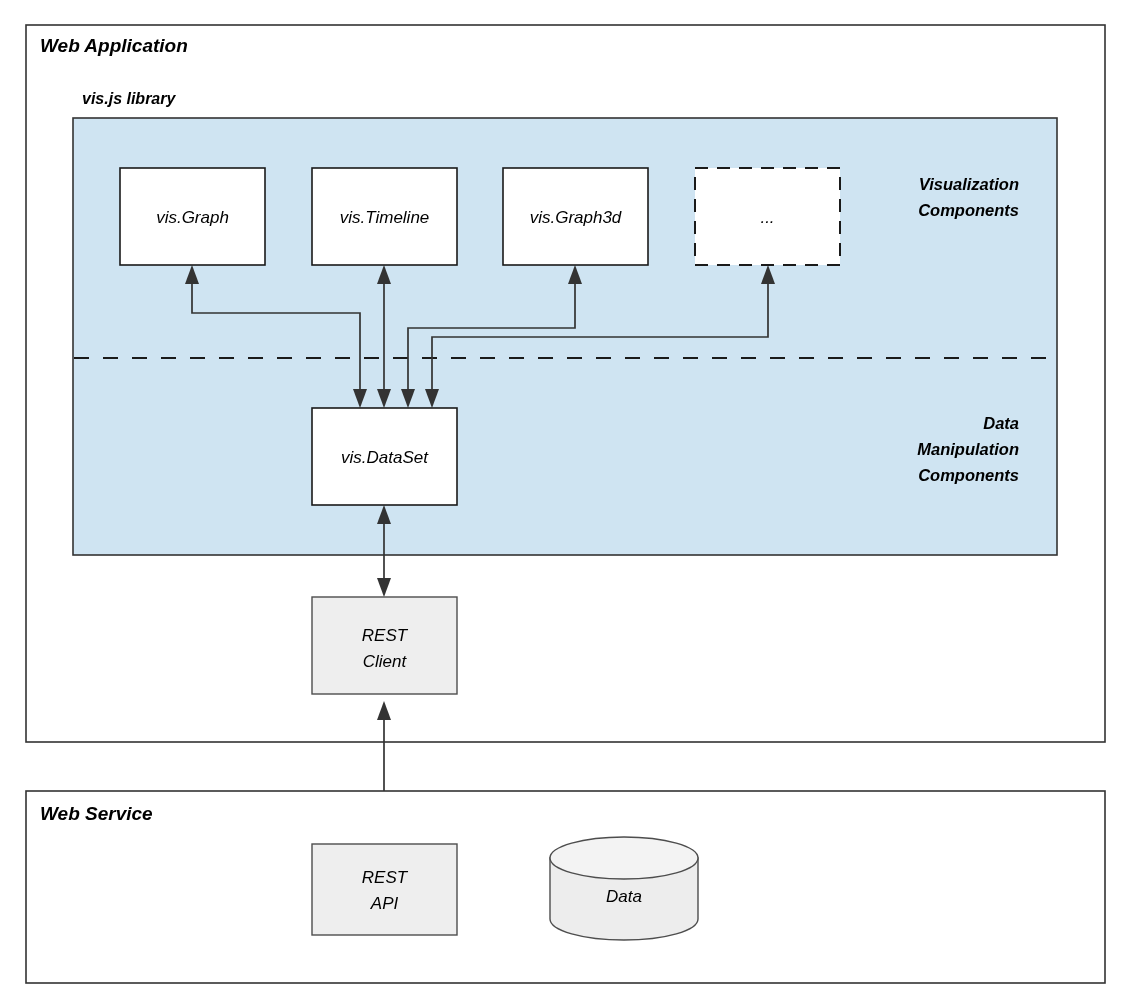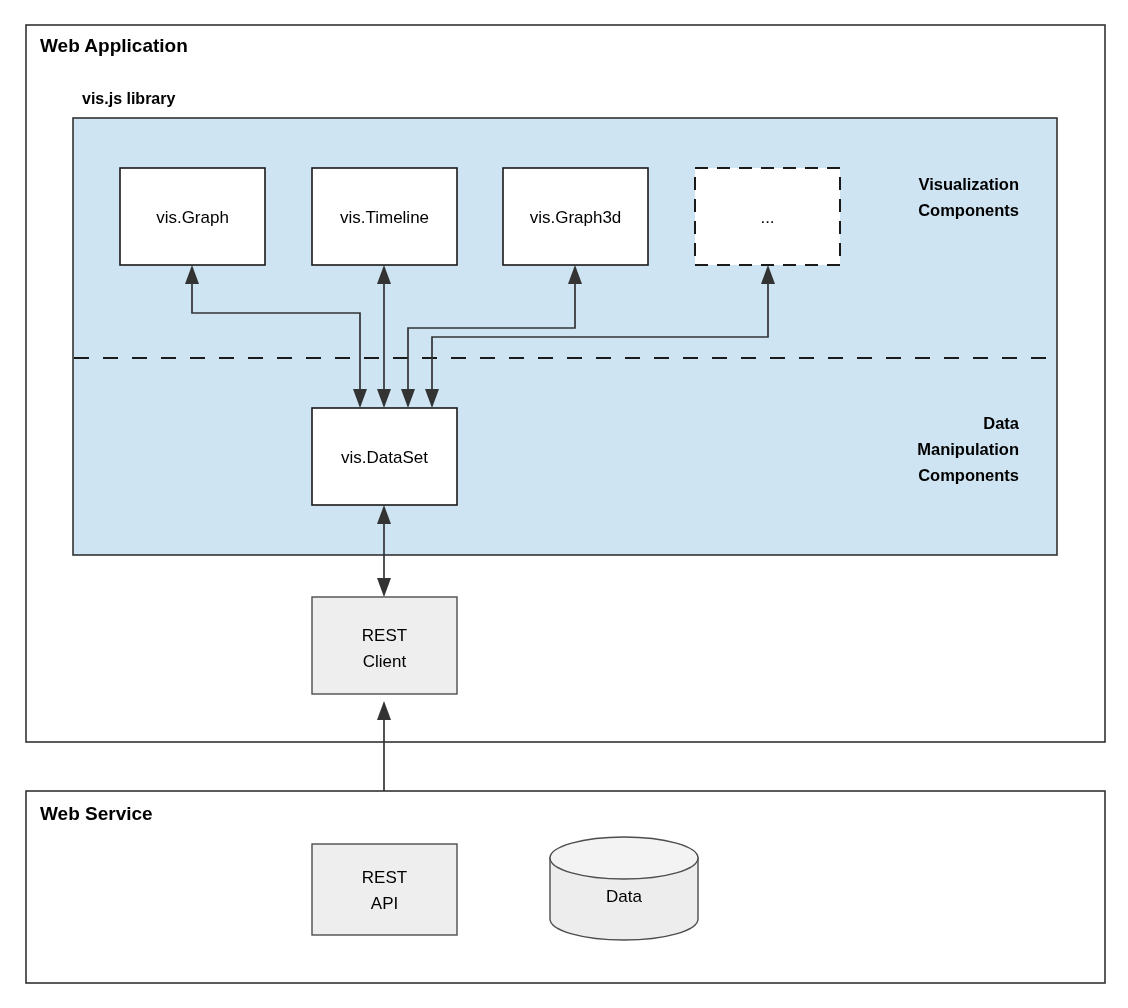--- a/index.html
+++ b/index.html
@@ -12,20 +12,21 @@
     width: 1128px;
     height: 1008px;
     font-family: "Liberation Sans", sans-serif;
     color: #000000;
     overflow: hidden;
   }
   #diagram-root {
     position: relative;
     width: 1128px;
     height: 1008px;
+    font-style: italic;
   }
   svg.diagram {
     display: block;
     width: 1128px;
     height: 1008px;
   }
   .container-rect {
     fill: #ffffff;
     stroke: #333333;
     stroke-width: 1.6;

